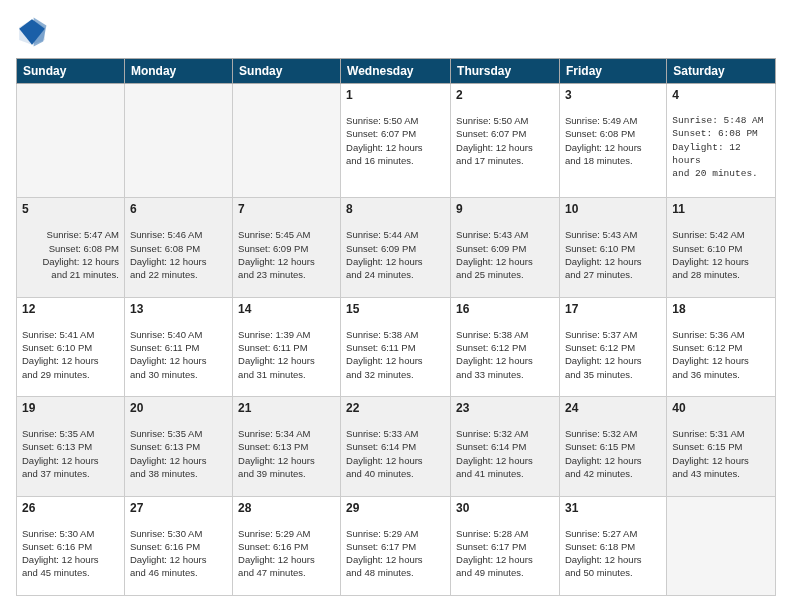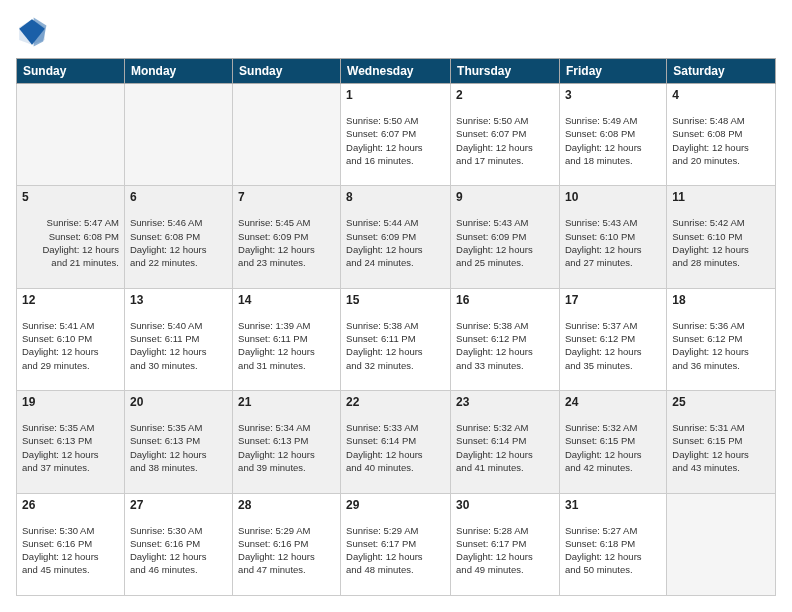--- a/index.html
+++ b/index.html
@@ -150,21 +150,21 @@
           </td>
           <td>
             <span class="day-number">3</span>
             <div class="day-info" style="white-space: pre-line;">Sunrise: 5:49 AM
 Sunset: 6:08 PM
 Daylight: 12 hours
 and 18 minutes.</div>
           </td>
           <td>
             <span class="day-number">4</span>
-            <div class="day-info" style="white-space: pre-line;">Sunrise: 5:48 AM
+            <div class="day-info" style="white-space: pre-line; font-family: Liberation Mono, monospace;">Sunrise: 5:48 AM
 Sunset: 6:08 PM
 Daylight: 12 hours
 and 20 minutes.</div>
           </td>
         </tr>
         <tr class="row-shade">
           <td>
             <span class="day-number">5</span>
             <div class="day-info" style="white-space: pre-line; text-align: right;">Sunrise: 5:47 AM
 Sunset: 6:08 PM
@@ -302,21 +302,21 @@
 and 41 minutes.</div>
           </td>
           <td>
             <span class="day-number">24</span>
             <div class="day-info" style="white-space: pre-line;">Sunrise: 5:32 AM
 Sunset: 6:15 PM
 Daylight: 12 hours
 and 42 minutes.</div>
           </td>
           <td>
-            <span class="day-number">25</span>
+            <span class="day-number">40</span>
             <div class="day-info" style="white-space: pre-line;">Sunrise: 5:31 AM
 Sunset: 6:15 PM
 Daylight: 12 hours
 and 43 minutes.</div>
           </td>
         </tr>
         <tr>
           <td>
             <span class="day-number">26</span>
             <div class="day-info" style="white-space: pre-line;">Sunrise: 5:30 AM

